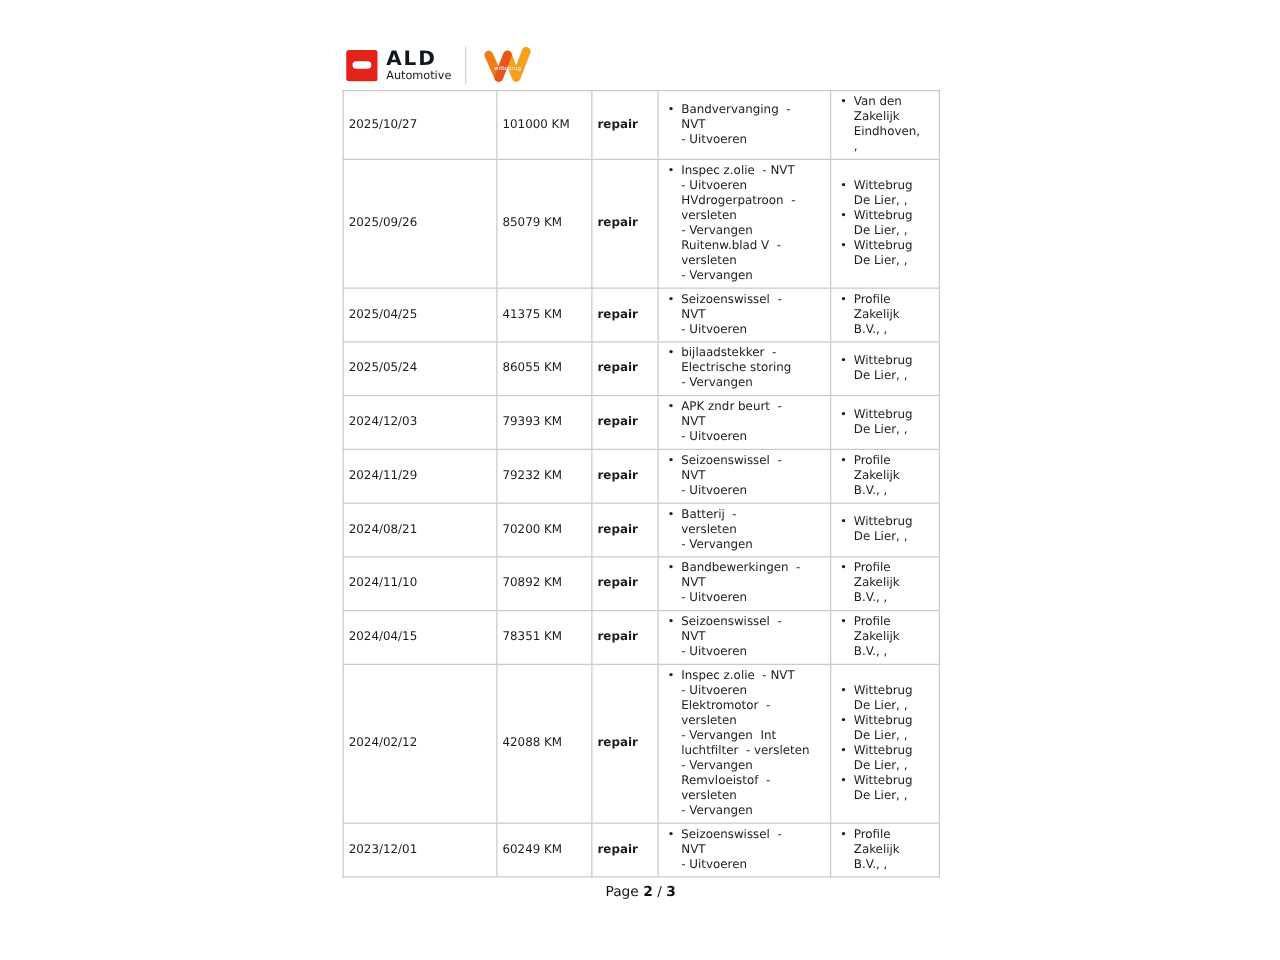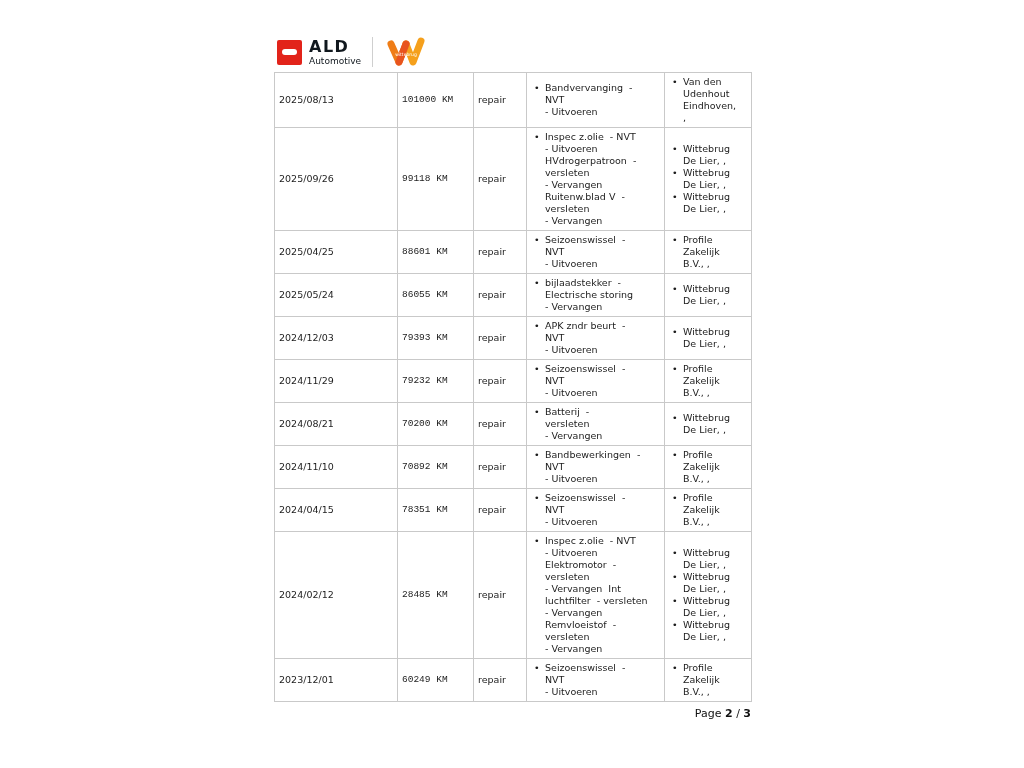--- a/index.html
+++ b/index.html
@@ -85,22 +85,22 @@
     font-size: 9.5px;
     line-height: 12px;
     color: #1c1c1c;
   }
   table.maintenance td {
     border: 1px solid #c9c9c9;
     vertical-align: middle;
     padding: 3px 4px;
   }
   td.cell-date { padding-left: 8px; white-space: nowrap; }
-  td.cell-km   { padding-left: 6px; white-space: nowrap; font-family: Liberation Mono, monospace; }
-  td.cell-type { padding-left: 5px; white-space: nowrap; }
+  td.cell-km   { padding-left: 6px; white-space: nowrap; }
+  td.cell-type { padding-left: 5px; white-space: nowrap; font-weight: bold; }
 
   ul.blist {
     list-style: none;
     margin: 0;
     padding: 0;
   }
   ul.blist li {
     position: relative;
     padding-left: 14px;
     white-space: pre-wrap;
@@ -111,21 +111,21 @@
     left: 3px;
     top: 0;
   }
 
   
   .page-indicator {
     position: absolute;
     left: 274px;
     top: 707px;
     width: 477px;
-    text-align: right;
+    text-align: center;
     font-size: 11px;
     color: #111111;
   }
   .page-indicator b { font-weight: bold; }
 </style>
 </head>
 <body>
 
 <div class="page">
 
@@ -153,43 +153,43 @@
   <table class="maintenance">
     <colgroup>
       <col style="width:123px">
       <col style="width:76px">
       <col style="width:53px">
       <col style="width:138px">
       <col style="width:87px">
     </colgroup>
     <tbody id="table-body">
     <tr>
-      <td class="cell-date">2025/08/13</td>
+      <td class="cell-date">2025/10/27</td>
       <td class="cell-km">101000 KM</td>
       <td class="cell-type">repair</td>
       <td class="cell-desc">
         <ul class="blist">
               <li>Bandvervanging  -
 NVT
 - Uitvoeren</li>
             </ul>
       </td>
       <td class="cell-sup">
         <ul class="blist">
               <li>Van den
-Udenhout
+Zakelijk
 Eindhoven,
 ,</li>
             </ul>
       </td>
     </tr>
 
     <tr>
       <td class="cell-date">2025/09/26</td>
-      <td class="cell-km">99118 KM</td>
+      <td class="cell-km">85079 KM</td>
       <td class="cell-type">repair</td>
       <td class="cell-desc">
         <ul class="blist">
               <li>Inspec z.olie  - NVT
 - Uitvoeren
 HVdrogerpatroon  -
 versleten
 - Vervangen
 Ruitenw.blad V  -
 versleten
@@ -203,21 +203,21 @@
               <li>Wittebrug
 De Lier, ,</li>
               <li>Wittebrug
 De Lier, ,</li>
             </ul>
       </td>
     </tr>
 
     <tr>
       <td class="cell-date">2025/04/25</td>
-      <td class="cell-km">88601 KM</td>
+      <td class="cell-km">41375 KM</td>
       <td class="cell-type">repair</td>
       <td class="cell-desc">
         <ul class="blist">
               <li>Seizoenswissel  -
 NVT
 - Uitvoeren</li>
             </ul>
       </td>
       <td class="cell-sup">
         <ul class="blist">
@@ -340,21 +340,21 @@
         <ul class="blist">
               <li>Profile
 Zakelijk
 B.V., ,</li>
             </ul>
       </td>
     </tr>
 
     <tr>
       <td class="cell-date">2024/02/12</td>
-      <td class="cell-km">28485 KM</td>
+      <td class="cell-km">42088 KM</td>
       <td class="cell-type">repair</td>
       <td class="cell-desc">
         <ul class="blist">
               <li>Inspec z.olie  - NVT
 - Uitvoeren
 Elektromotor  -
 versleten
 - Vervangen  Int
 luchtfilter  - versleten
 - Vervangen

